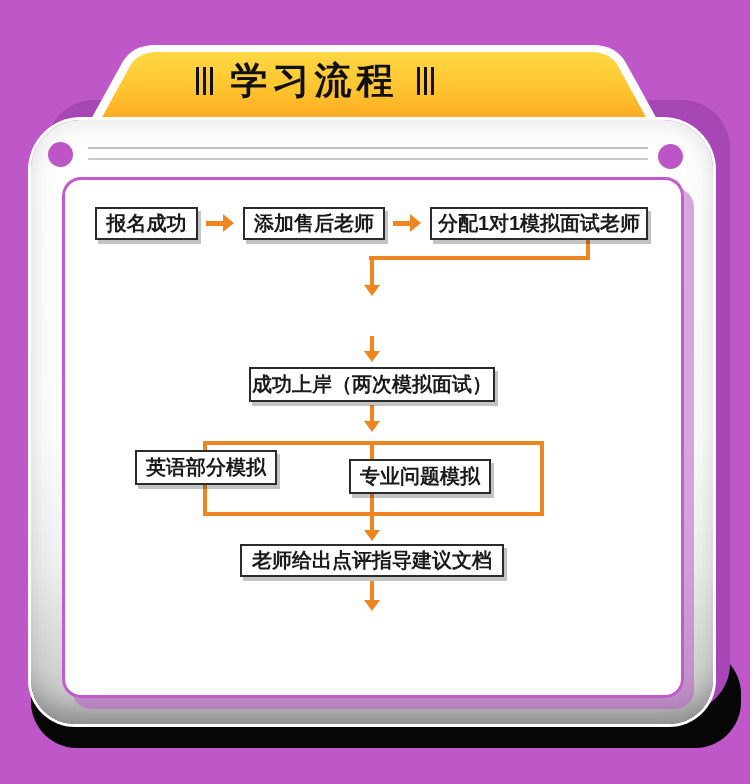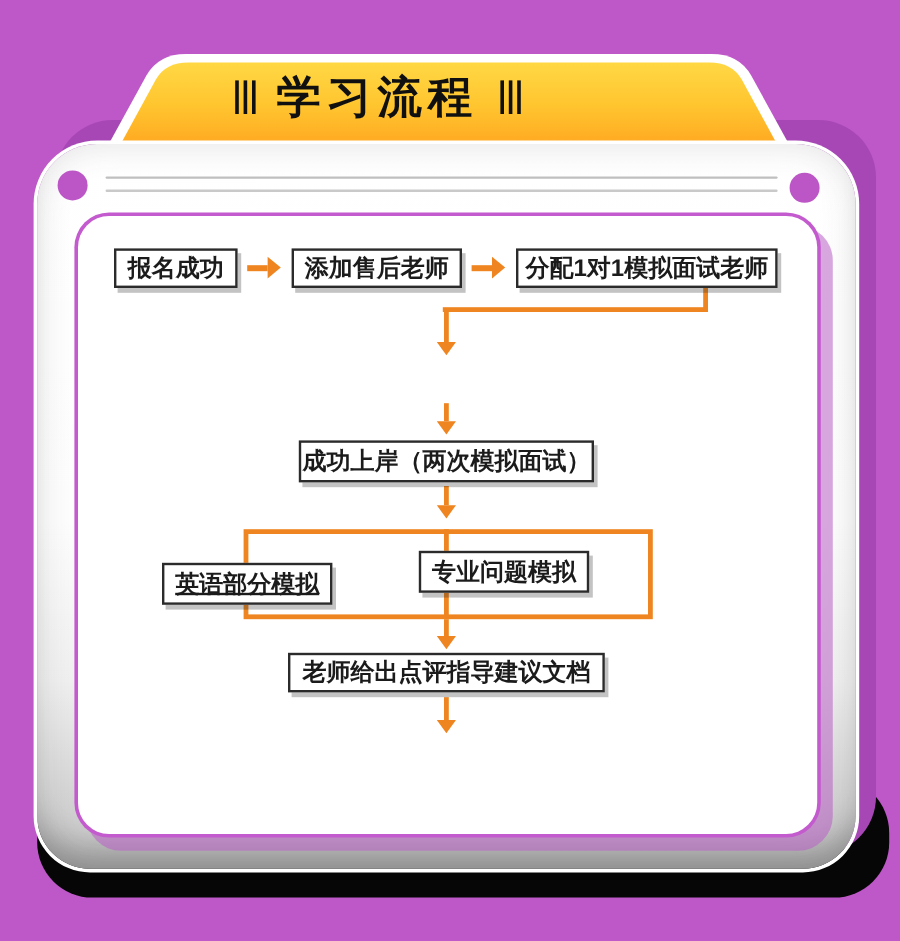--- a/index.html
+++ b/index.html
@@ -22,21 +22,21 @@
         border-radius:50px 50px 44px 44px;
         background:linear-gradient(180deg,#FFFFFF 0%,#FDFDFD 52%,#EFEFEF 74%,#C2C2C2 100%);
         box-shadow:0 0 0 3px #FFFFFF, inset 0 0 28px rgba(70,70,70,.16), inset 0 -30px 24px -14px rgba(0,0,0,.22);}
   .punch{position:absolute;width:25px;height:25px;border-radius:50%;background:#BC55C6;}
   .punch.left{left:17px;top:22px;}
   .punch.right{left:627px;top:24px;}
   .rule{position:absolute;left:57px;width:560px;height:2px;background:#BFBFBF;border-radius:1px;}
   .rule.r1{top:27px;}
   .rule.r2{top:38px;background:#C9C9C9;}
   
-  .panel{position:absolute;left:34px;top:60px;width:616px;height:515px;border-radius:26px;
+  .panel{position:absolute;left:34px;top:60px;width:616px;height:515px;border-radius:16px;
          background:#FFFFFF;
          box-shadow:0 0 0 3px #C35BCE, 10px 11px 0 3px rgba(186,95,198,.55);}
   
   .node{position:absolute;box-sizing:border-box;height:33px;background:#FFFFFF;
         border:2px solid #2B2B2B;box-shadow:3px 4px 0 rgba(40,40,40,.28);
         display:flex;align-items:center;justify-content:center;
         font-size:20px;font-weight:700;color:#1B1B1B;white-space:nowrap;z-index:2;}
   .node.tall{height:35px;}
   
   .oline{position:absolute;background:#EE8520;z-index:1;}
@@ -134,21 +134,21 @@
           <span class="hd"></span>
         </div>
 
       <div class="node" style="left:30px;top:27px;width:103px;">报名成功</div>
       <div class="node" style="left:178px;top:27px;width:142px;">添加售后老师</div>
       <div class="node" style="left:365px;top:27px;width:218px;">分配1对1模拟面试老师</div>
 
 
       <div class="node tall" style="left:184px;top:187px;width:246px;">成功上岸（两次模拟面试）</div>
 
-      <div class="node tall" style="left:70px;top:289px;width:142px;text-decoration:underline;">英语部分模拟</div>
+      <div class="node tall" style="left:70px;top:270px;width:142px;">英语部分模拟</div>
       <div class="node tall" style="left:236px;top:279px;width:142px;margin-left:48px;">专业问题模拟</div>
 
       <div class="node" style="left:175px;top:364px;width:264px;">老师给出点评指导建议文档</div>
 
 
     </div>
   </div>
 
 </div>
 

